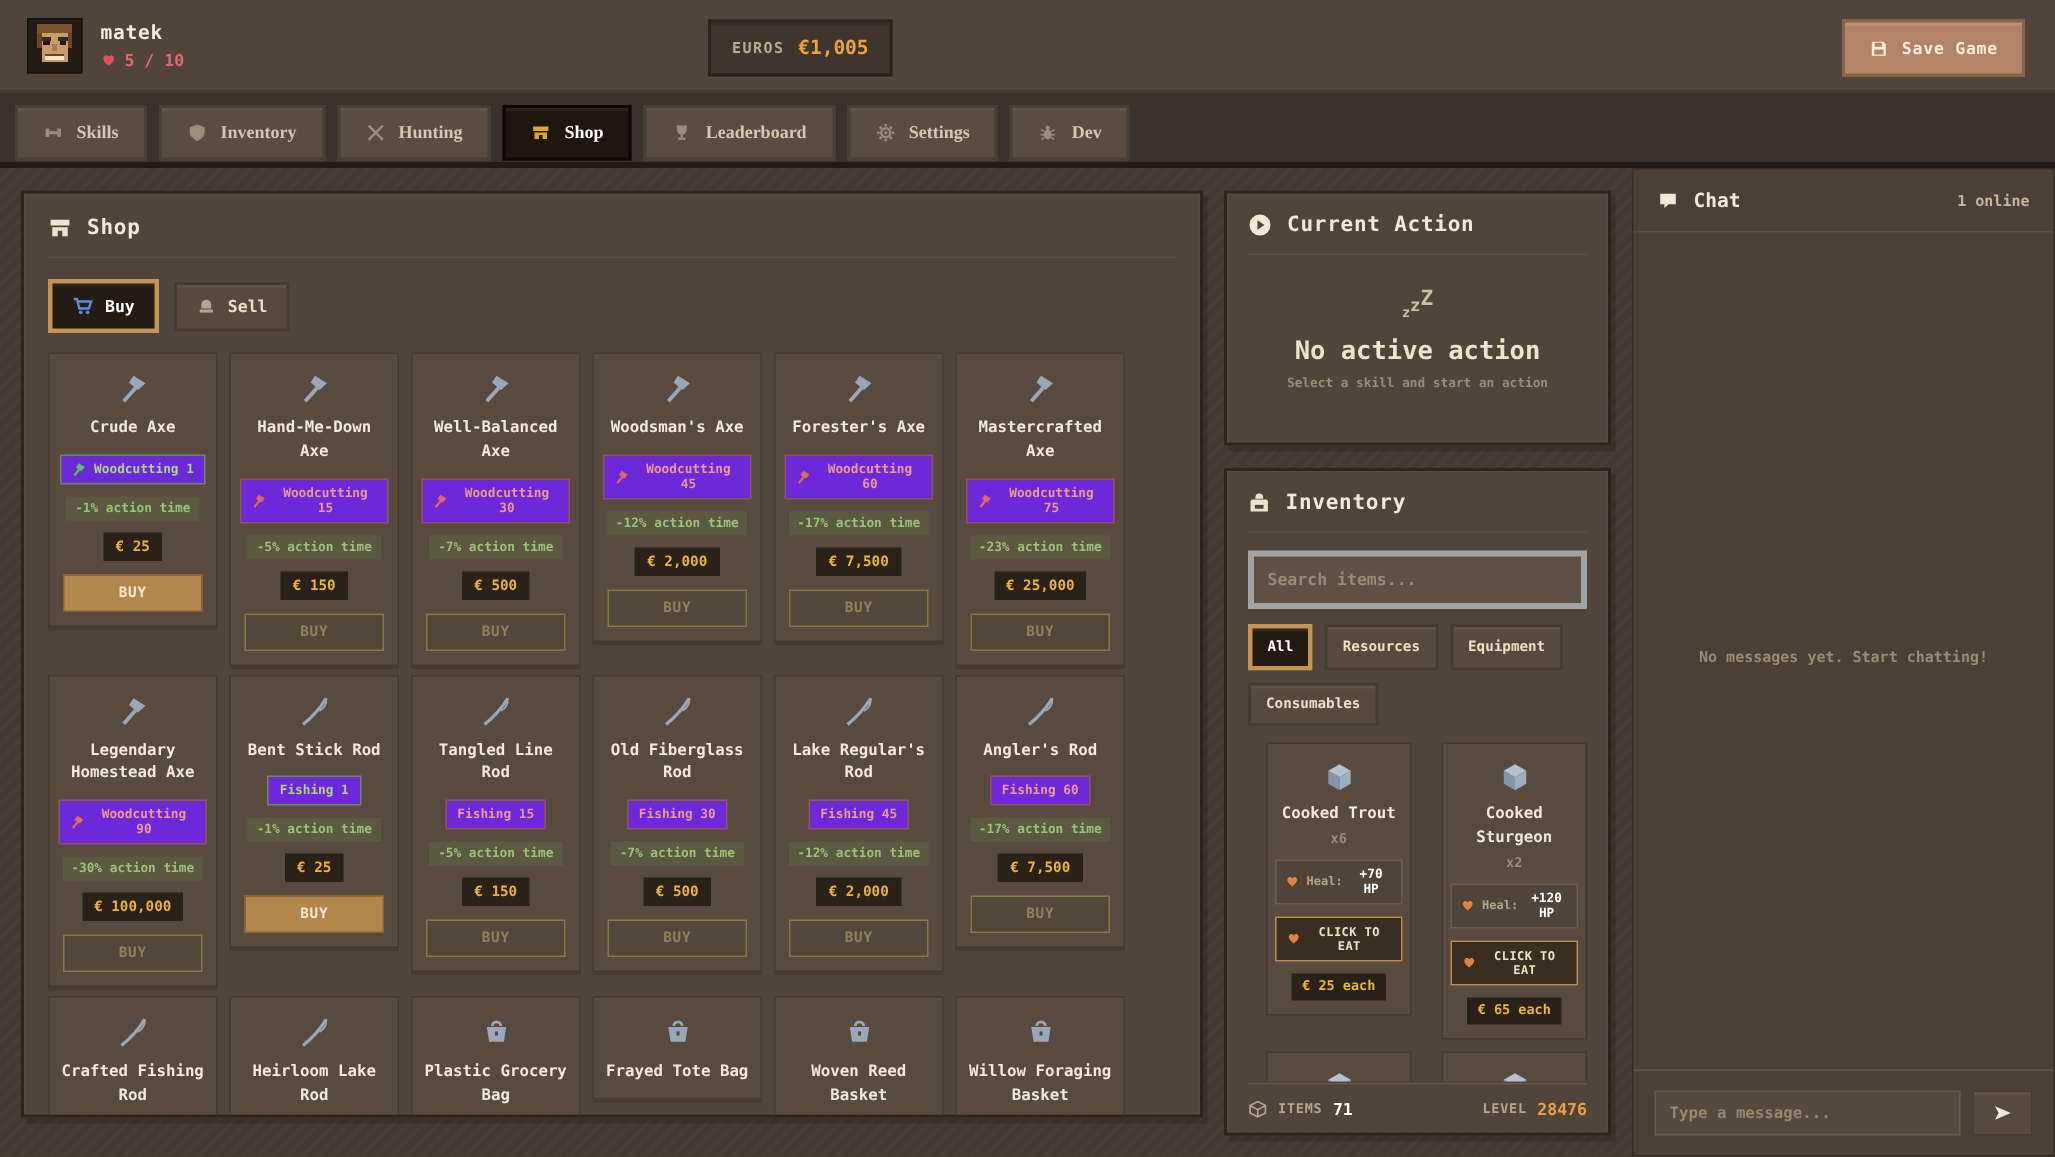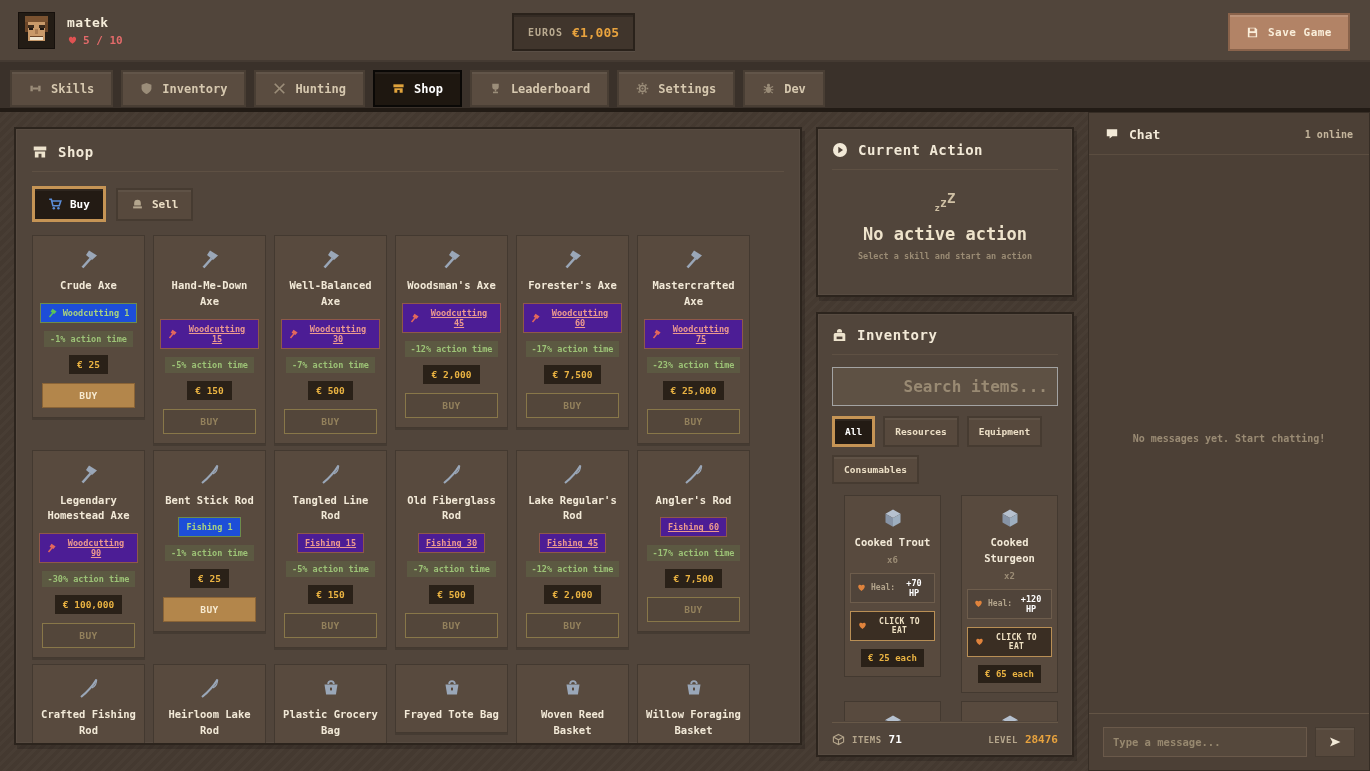--- a/index.html
+++ b/index.html
@@ -13,34 +13,34 @@
     position:relative;
   }
   svg { display:block; }
 
   
   .hdr { position:absolute; top:0; left:0; right:0; height:62px; background:#51453b; box-shadow:inset 0 -2px 0 rgba(0,0,0,.15); }
   .player { position:absolute; left:18px; top:12px; display:flex; gap:12px; align-items:center; }
   .avatar { width:37px; height:37px; background:#231c15; border:1px solid #16100c; }
   .pname { font-size:13px; color:#f5edda; letter-spacing:.5px; }
   .php { margin-top:4px; font-size:11px; color:#e26a6a; display:flex; align-items:center; gap:5px; }
-  .statboxes { position:absolute; left:472px; top:13px; display:flex; gap:13px;margin-left:40px; }
+  .statboxes { position:absolute; left:472px; top:13px; display:flex; gap:13px; }
   .statbox { height:38px; padding:0 14px; display:flex; align-items:center; gap:9px;
              background:#40352c; border:2px solid #2a221b; box-shadow:inset 0 2px 0 rgba(0,0,0,.18), 0 1px 0 rgba(255,255,255,.05); }
   .statbox .lbl { font-size:10px; color:#b9aa90; letter-spacing:1px; }
   .statbox .gold { font-size:13px; color:#e8a33e; }
   .statbox .white { font-size:12px; color:#fff; }
   .hdr-actions { position:absolute; right:20px; top:13px; display:flex; gap:14px; }
   .hbtn { height:38px; display:inline-flex; align-items:center; gap:9px; padding:0 16px;
           font-family:inherit; font-weight:700; font-size:11px; cursor:pointer; letter-spacing:.5px; }
   .hbtn.dark { background:#493d33; border:2px solid #2f261f; color:#f0e6d2; box-shadow:inset 0 2px 0 rgba(255,255,255,.05); }
   .hbtn.salmon { background:#b28366; border:2px solid #8a634b; color:#faeeda; box-shadow:inset 0 2px 0 rgba(255,255,255,.12); }
 
   
-  .nav { position:absolute; top:62px; left:0; right:0; height:50px; background:#3a312a; border-bottom:4px solid #221b15; }
+  .nav { position:absolute; top:62px; left:0; right:0; height:50px; background:#3a312a; border-bottom:4px solid #221b15;font-family:Liberation Serif, serif; }
   .tabs { display:flex; gap:8px; padding:8px 0 0 10px; }
   .tab { height:37px; display:inline-flex; align-items:center; gap:9px; padding:0 17px;
          background:#5a4c40; border:2px solid #49publicrgb; border:2px solid #493e34; color:#d6c8af;
          font-family:inherit; font-weight:700; font-size:12px; cursor:pointer;
          box-shadow:inset 0 2px 0 rgba(255,255,255,.05); }
   .tab .ti { color:#9b8d79; }
   .tab.active { background:#1e1710; border-color:#0a0806; color:#fff; }
   .tab.active .ti { color:#e0a33c; }
 
   
@@ -62,40 +62,40 @@
   .seg-btn.active { background:#231b14; border:3px solid #c59455; color:#fff; }
   .cart-ic { color:#5b8dd8; }
   .sell-ic { color:#b4a68e; }
   .section-h { margin-top:15px; display:flex; align-items:center; gap:8px; font-size:12px; letter-spacing:1px; color:#cfc1a8; }
   .section-h .si { color:#b5a78e; }
   .shop-grid { margin-top:13px; display:grid; grid-template-columns:repeat(6,113px); gap:6px 8px; align-items:start; }
   .card { background:#584a3e; border:1px solid #433930; box-shadow:0 2px 0 rgba(0,0,0,.14); padding:11px 6px 9px; text-align:center; }
   .card .cicon { display:flex; justify-content:center; }
   .card-title { font-size:10.5px; color:#f2e9d7; line-height:1.5; margin-top:7px; }
   .badge-skill { display:inline-flex; align-items:center; gap:5px; margin-top:9px; padding:4px 7px; font-size:8.5px; border:1px solid; }
-  .badge-skill.met   { background:#1d4ed8; border-color:#6d8c4c; color:#abd47d; }
+  .badge-skill.met   { background:#6d28d9; border-color:#6d8c4c; color:#abd47d; }
   .badge-skill.met .ski { color:#5cc455; }
-  .badge-skill.unmet { background:#4c1d95; border-color:#8f584a; color:#ec9a8e;text-decoration:underline; }
+  .badge-skill.unmet { background:#6d28d9; border-color:#8f584a; color:#ec9a8e; }
   .badge-skill.unmet .ski { color:#e4685c; }
   .badge-time { display:inline-block; margin-top:8px; padding:3px 6px; font-size:8.5px; background:rgba(118,168,84,.16); color:#9cc276; }
   .price { display:inline-block; margin-top:8px; padding:4px 8px; background:#2a2118; color:#eab342; font-size:9.5px; }
   .buy-btn { display:block; margin:9px auto 0; width:94%; padding:6px 0; font-family:inherit; font-weight:700; font-size:9.5px; cursor:pointer; letter-spacing:.5px; }
   .buy-btn.on  { background:#b3864b; border:1px solid #8a6437; color:#f7ead0; }
   .buy-btn.off { background:rgba(0,0,0,.05); border:1px solid #887749; color:#93815c; }
 
   
   .ca-body { text-align:center; padding-top:26px; }
   .zzz { color:#cfc0a4; font-size:12px; display:inline-block; }
   .zzz span { display:inline-block; }
   .ca-main { margin-top:9px; font-size:17px; color:#eee3cb; }
   .ca-sub { margin-top:7px; font-size:8.5px; color:#9a8b74; }
 
   
-  .search { margin-top:12px; width:100%; background:#5e5144; border:1px solid #a3a3a3; color:#e8dcc4;
-            padding:9px 9px; font-family:inherit; font-weight:700; font-size:16px;text-align:right; }
+  .search { margin-top:12px; width:100%; background:#5e5144; border:4px solid #a3a3a3; color:#e8dcc4;
+            padding:9px 9px; font-family:inherit; font-weight:700; font-size:11px; }
   .search::placeholder { color:#998a73; }
   .filters { margin-top:10px; display:flex; flex-wrap:wrap; gap:8px; }
   .filter { padding:7px 10px; font-family:inherit; font-weight:700; font-size:9.5px; background:#57493d;
             border:2px solid #463b31; color:#ecdfc6; cursor:pointer; box-shadow:inset 0 2px 0 rgba(255,255,255,.05); }
   .filter.active { background:#231b14; border:3px solid #c59455; color:#fff; }
   .inv-grid { margin-top:11px; display:grid; grid-template-columns:repeat(2,109px); gap:8px; align-items:start; height:226px; overflow:hidden; }
   .inv-card { background:#584a3e; border:1px solid #433930; padding:11px 5px 9px; text-align:center;margin-left:12px; }
   .inv-name { font-size:10.5px; color:#f2e9d7; line-height:1.5; margin-top:6px; }
   .inv-qty { margin-top:4px; font-size:9px; color:#9b8c75; }
   .heal { display:inline-flex; align-items:center; gap:5px; margin-top:8px; padding:4px 6px; border:1px solid #6e5d4c;

